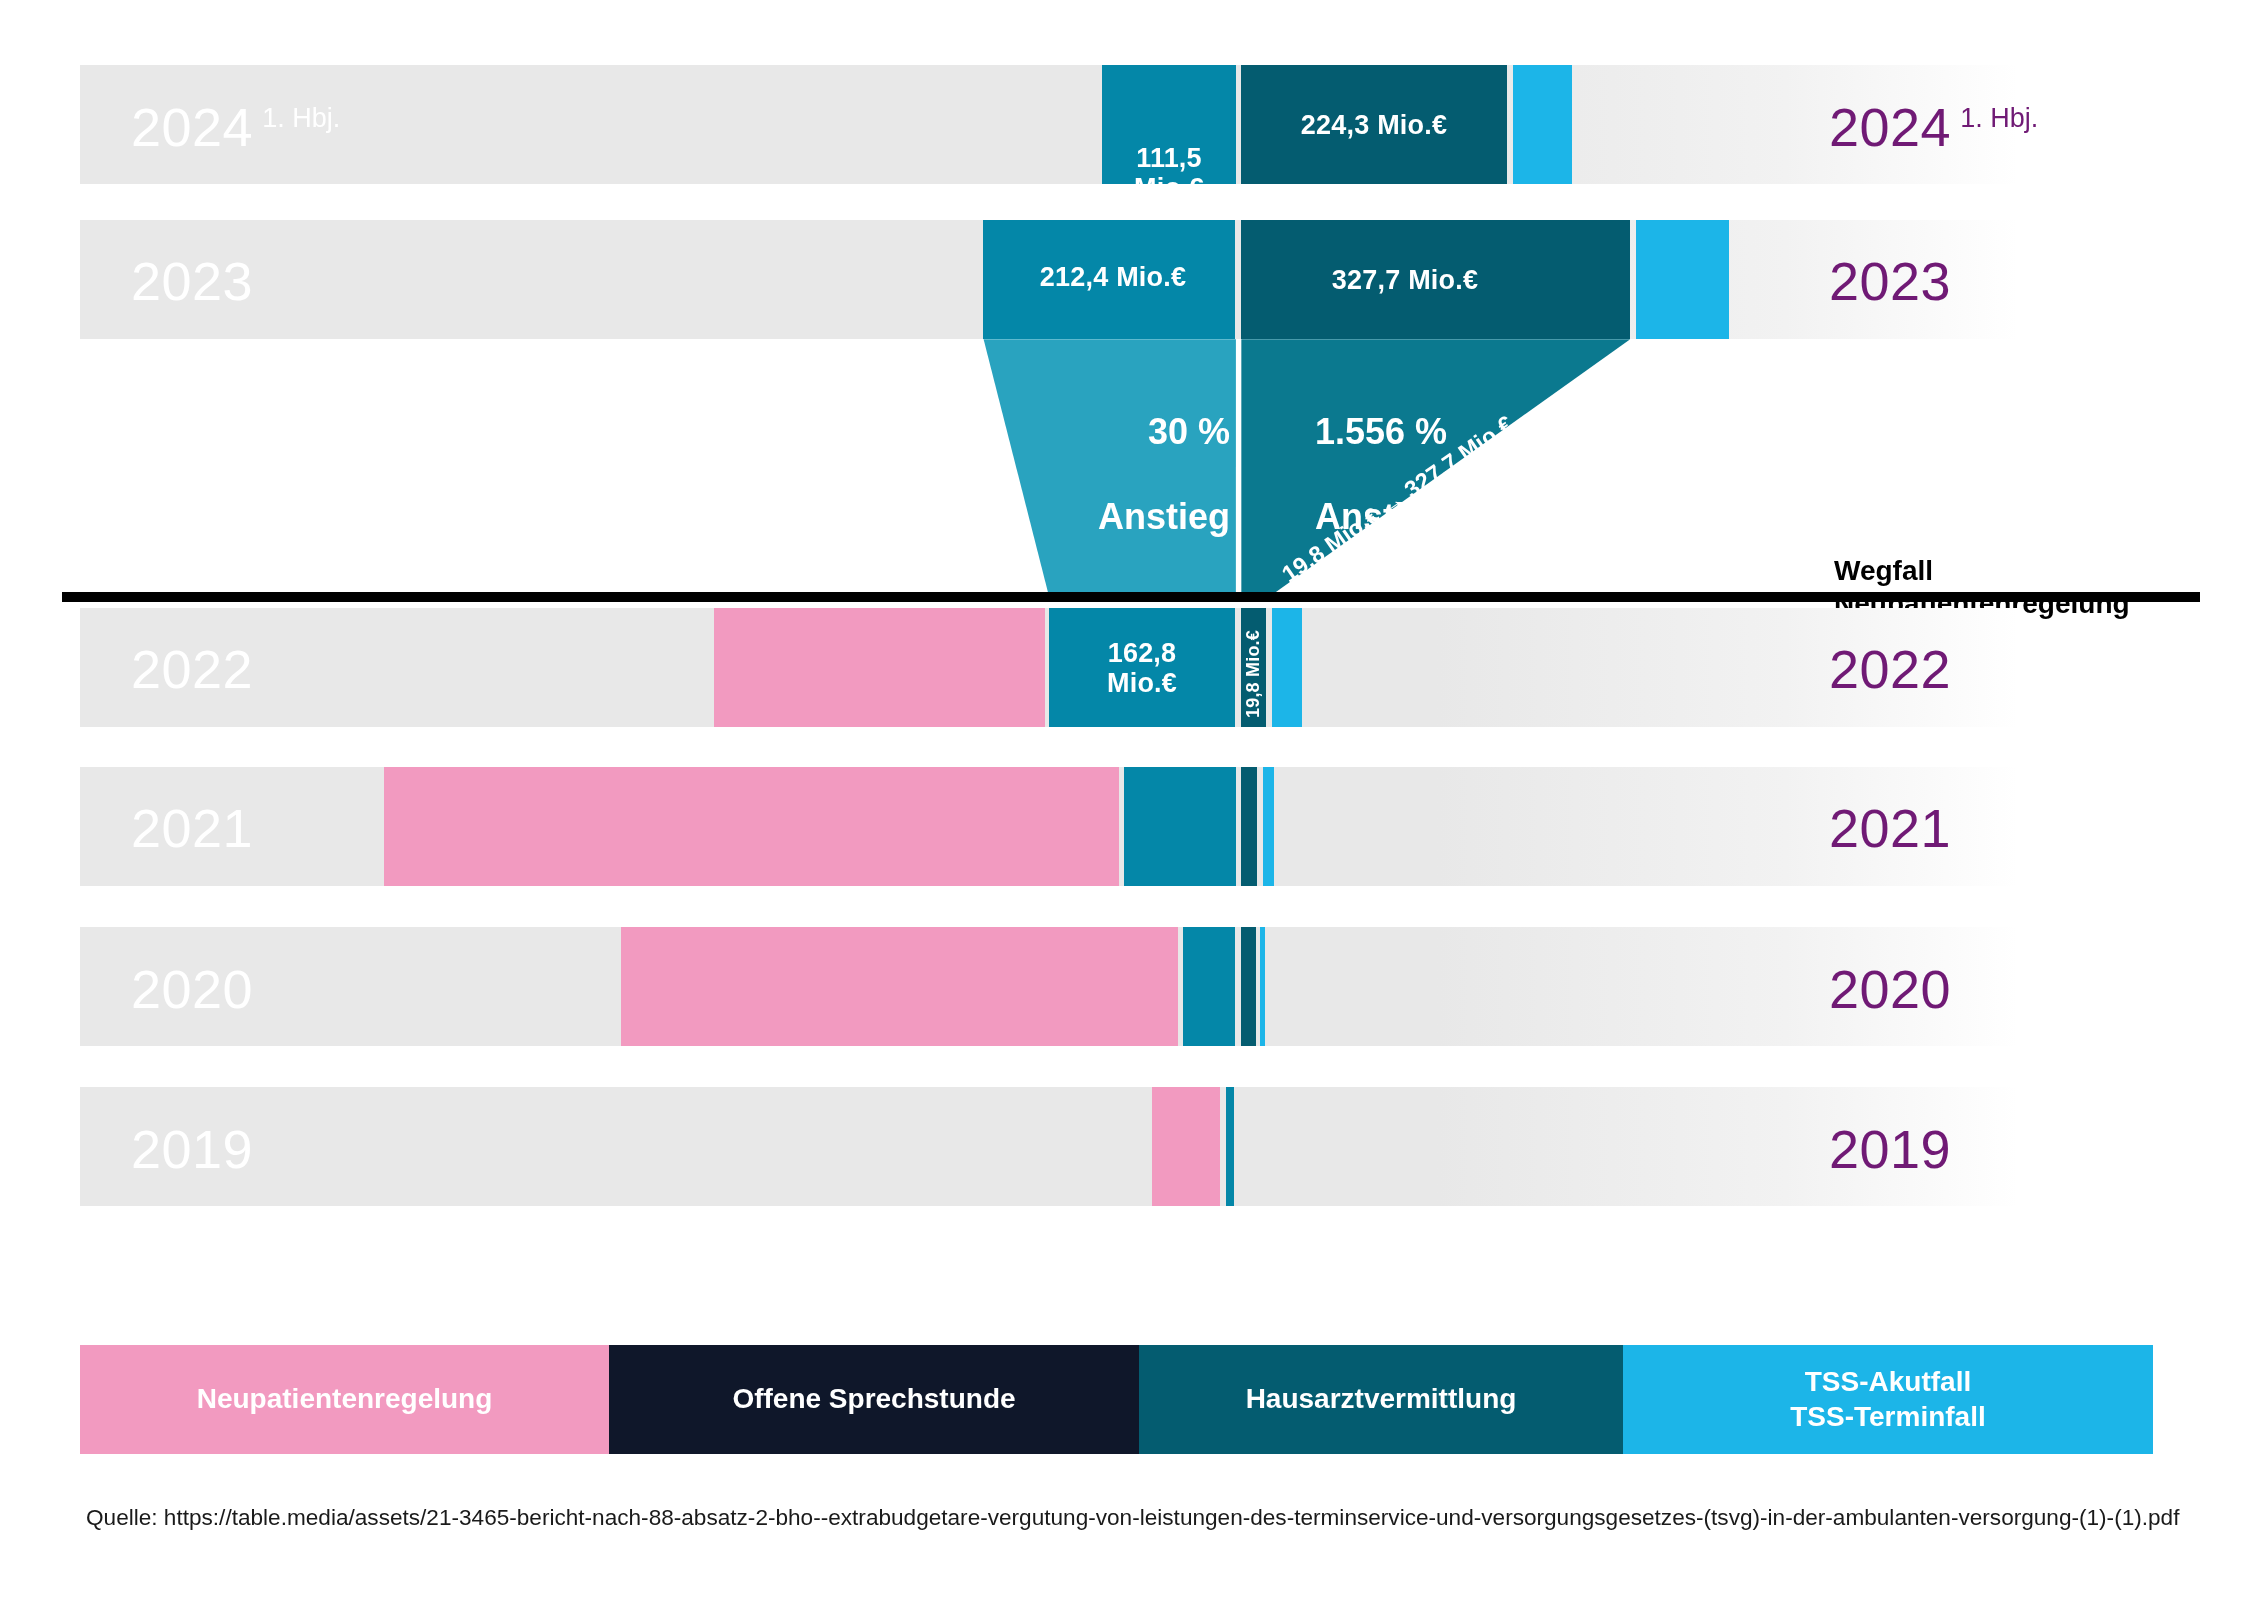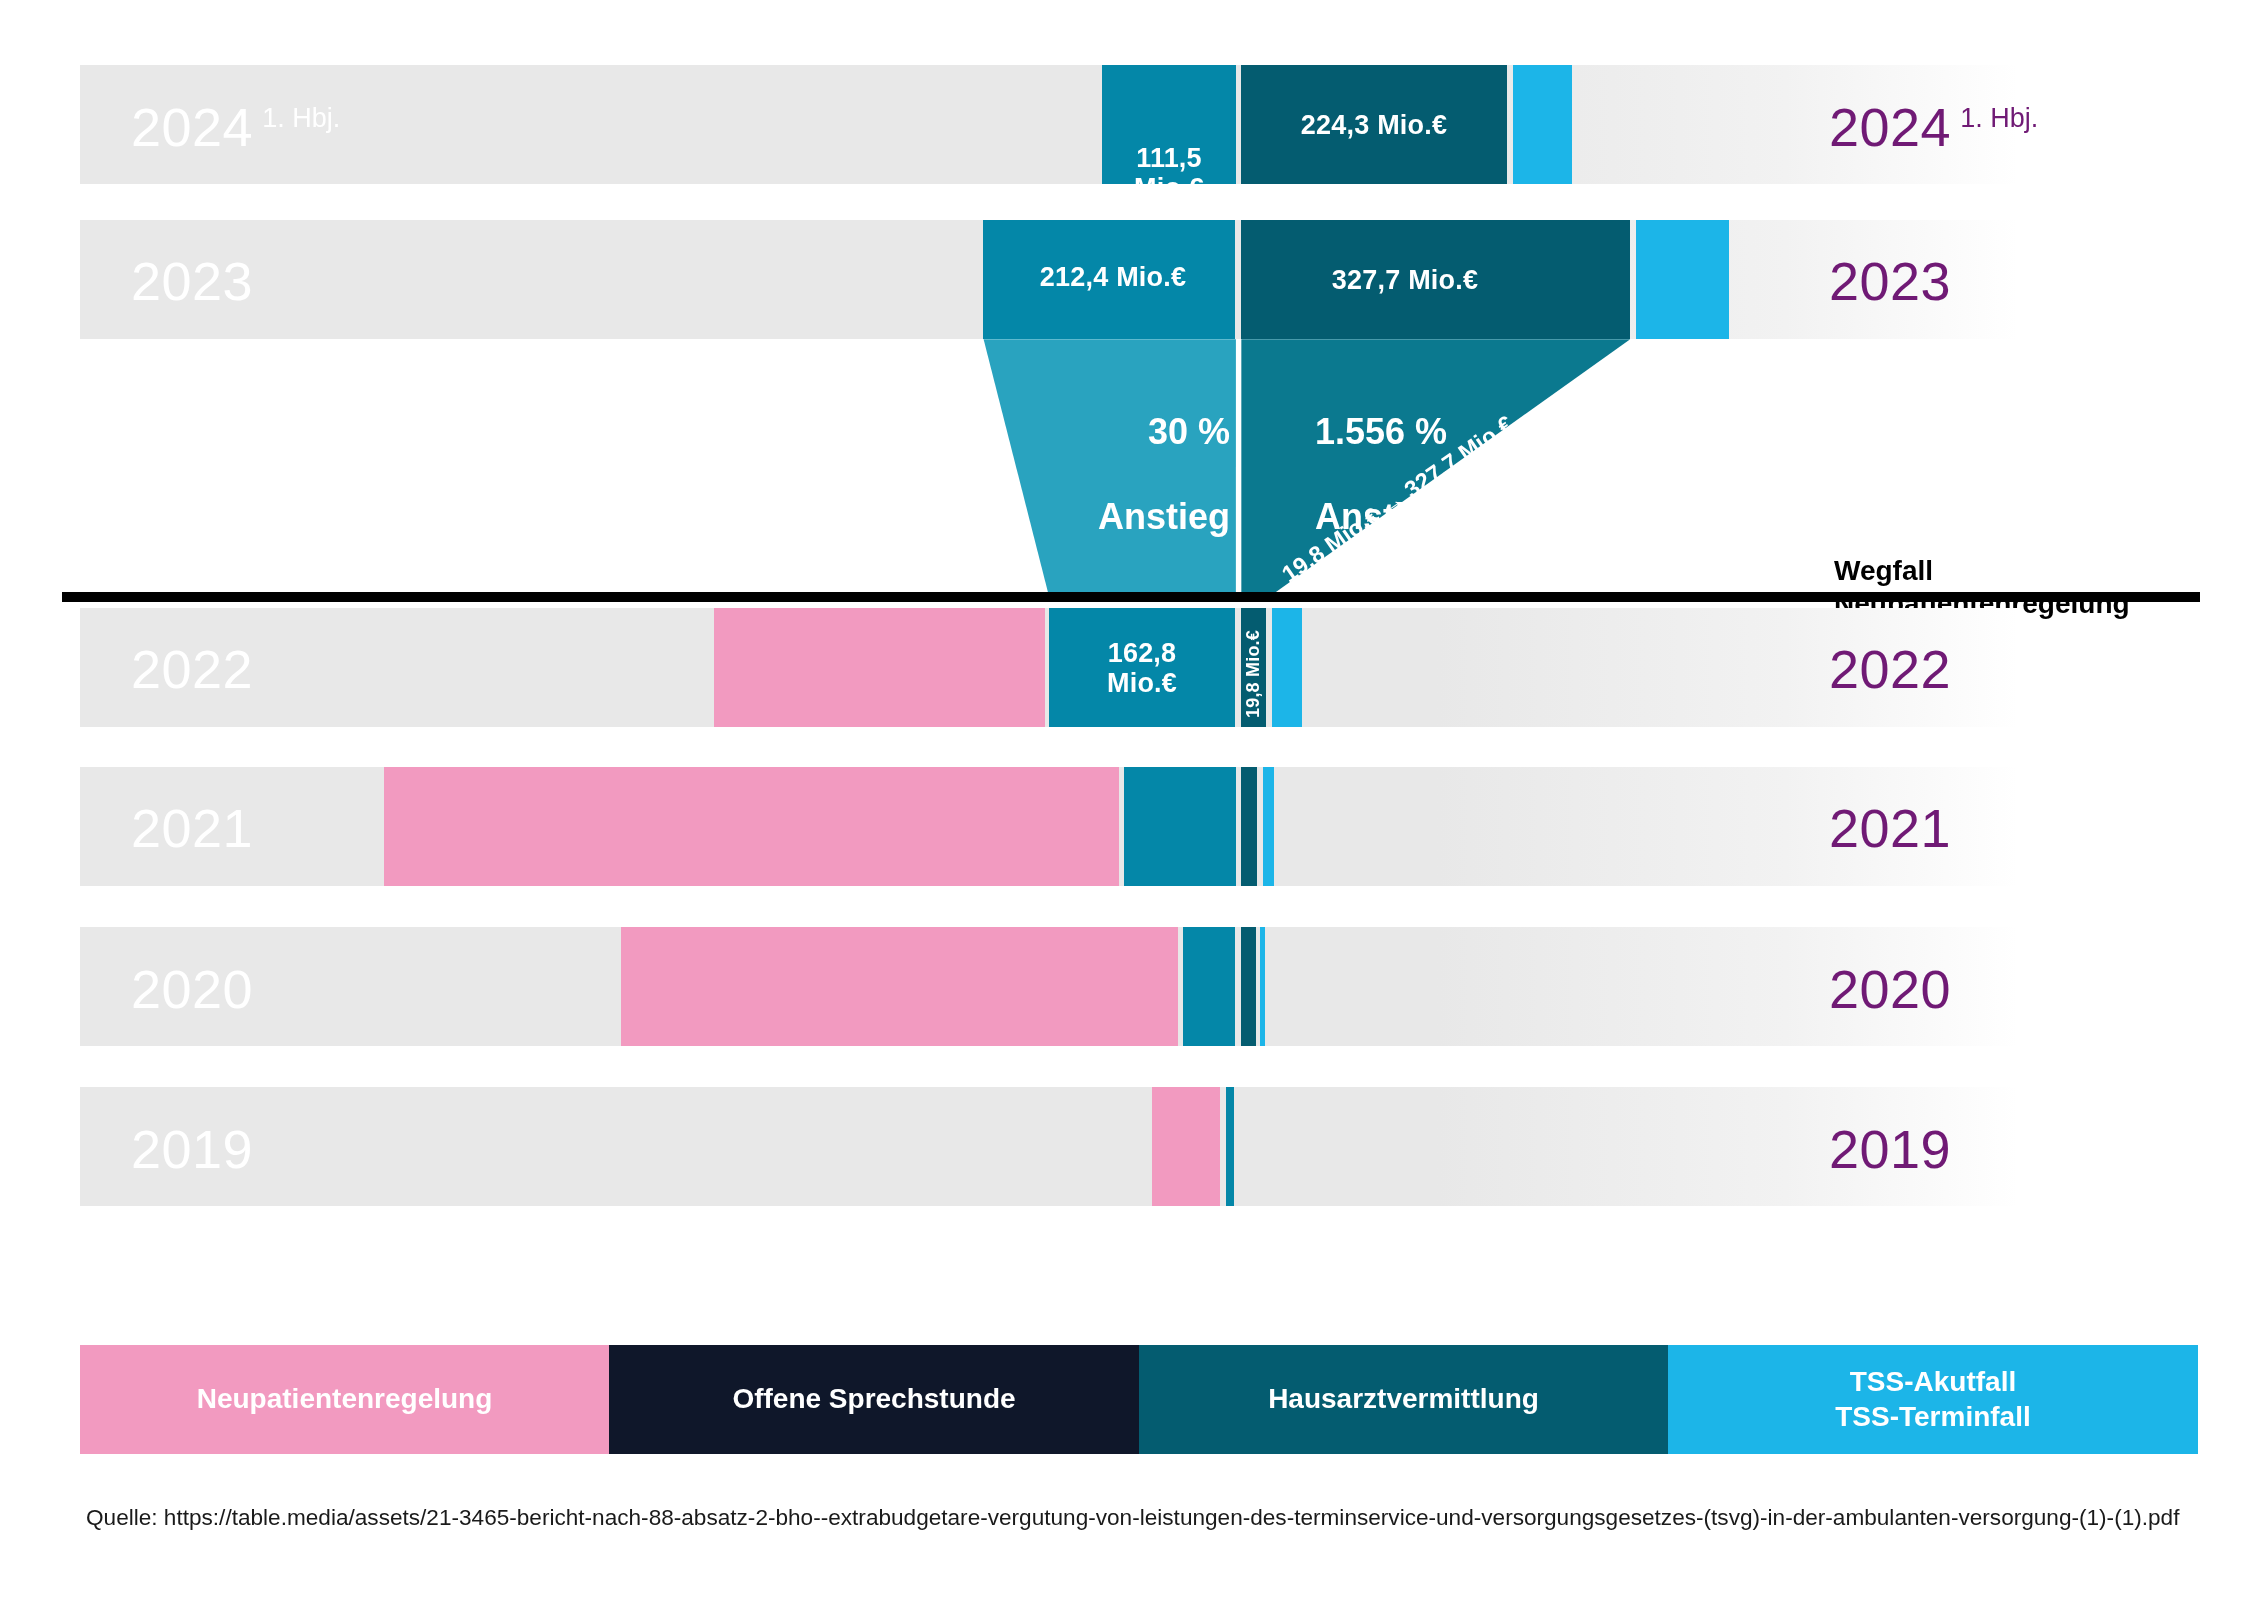--- a/index.html
+++ b/index.html
@@ -229,21 +229,21 @@
   <div class="seg" style="left:1152px;top:1087px;width:68px;height:119px;background:#f29ac0;"></div>
   <div class="seg" style="left:1226px;top:1087px;width:8.1px;height:119px;background:#0487a8;"></div>
 
   <div class="legend" style="left:80px;top:1345px;width:2119px;height:109px;">
     <div class="legend-item" style="width:529px;background:#f29ac0;">
       <span>Neupatientenregelung</span>
     </div>
     <div class="legend-item" style="width:530px;background:#0f172a;">
       <span>Offene Sprechstunde</span>
     </div>
-    <div class="legend-item" style="width:529px;background:#045c70;">
+    <div class="legend-item" style="width:484px;background:#045c70;">
       <span>Hausarztvermittlung</span>
     </div>
     <div class="legend-item" style="width:530px;background:#1cb5e8;">
       <span>TSS-Akutfall
 TSS-Terminfall</span>
     </div>
   </div>
 
   <div class="source" style="left:86px;top:1502px;">
     <span>Quelle: https://table.media/assets/21-3465-bericht-nach-88-absatz-2-bho--extrabudgetare-vergutung-von-leistungen-des-terminservice-und-versorgungsgesetzes-(tsvg)-in-der-ambulanten-versorgung-(1)-(1).pdf</span>

